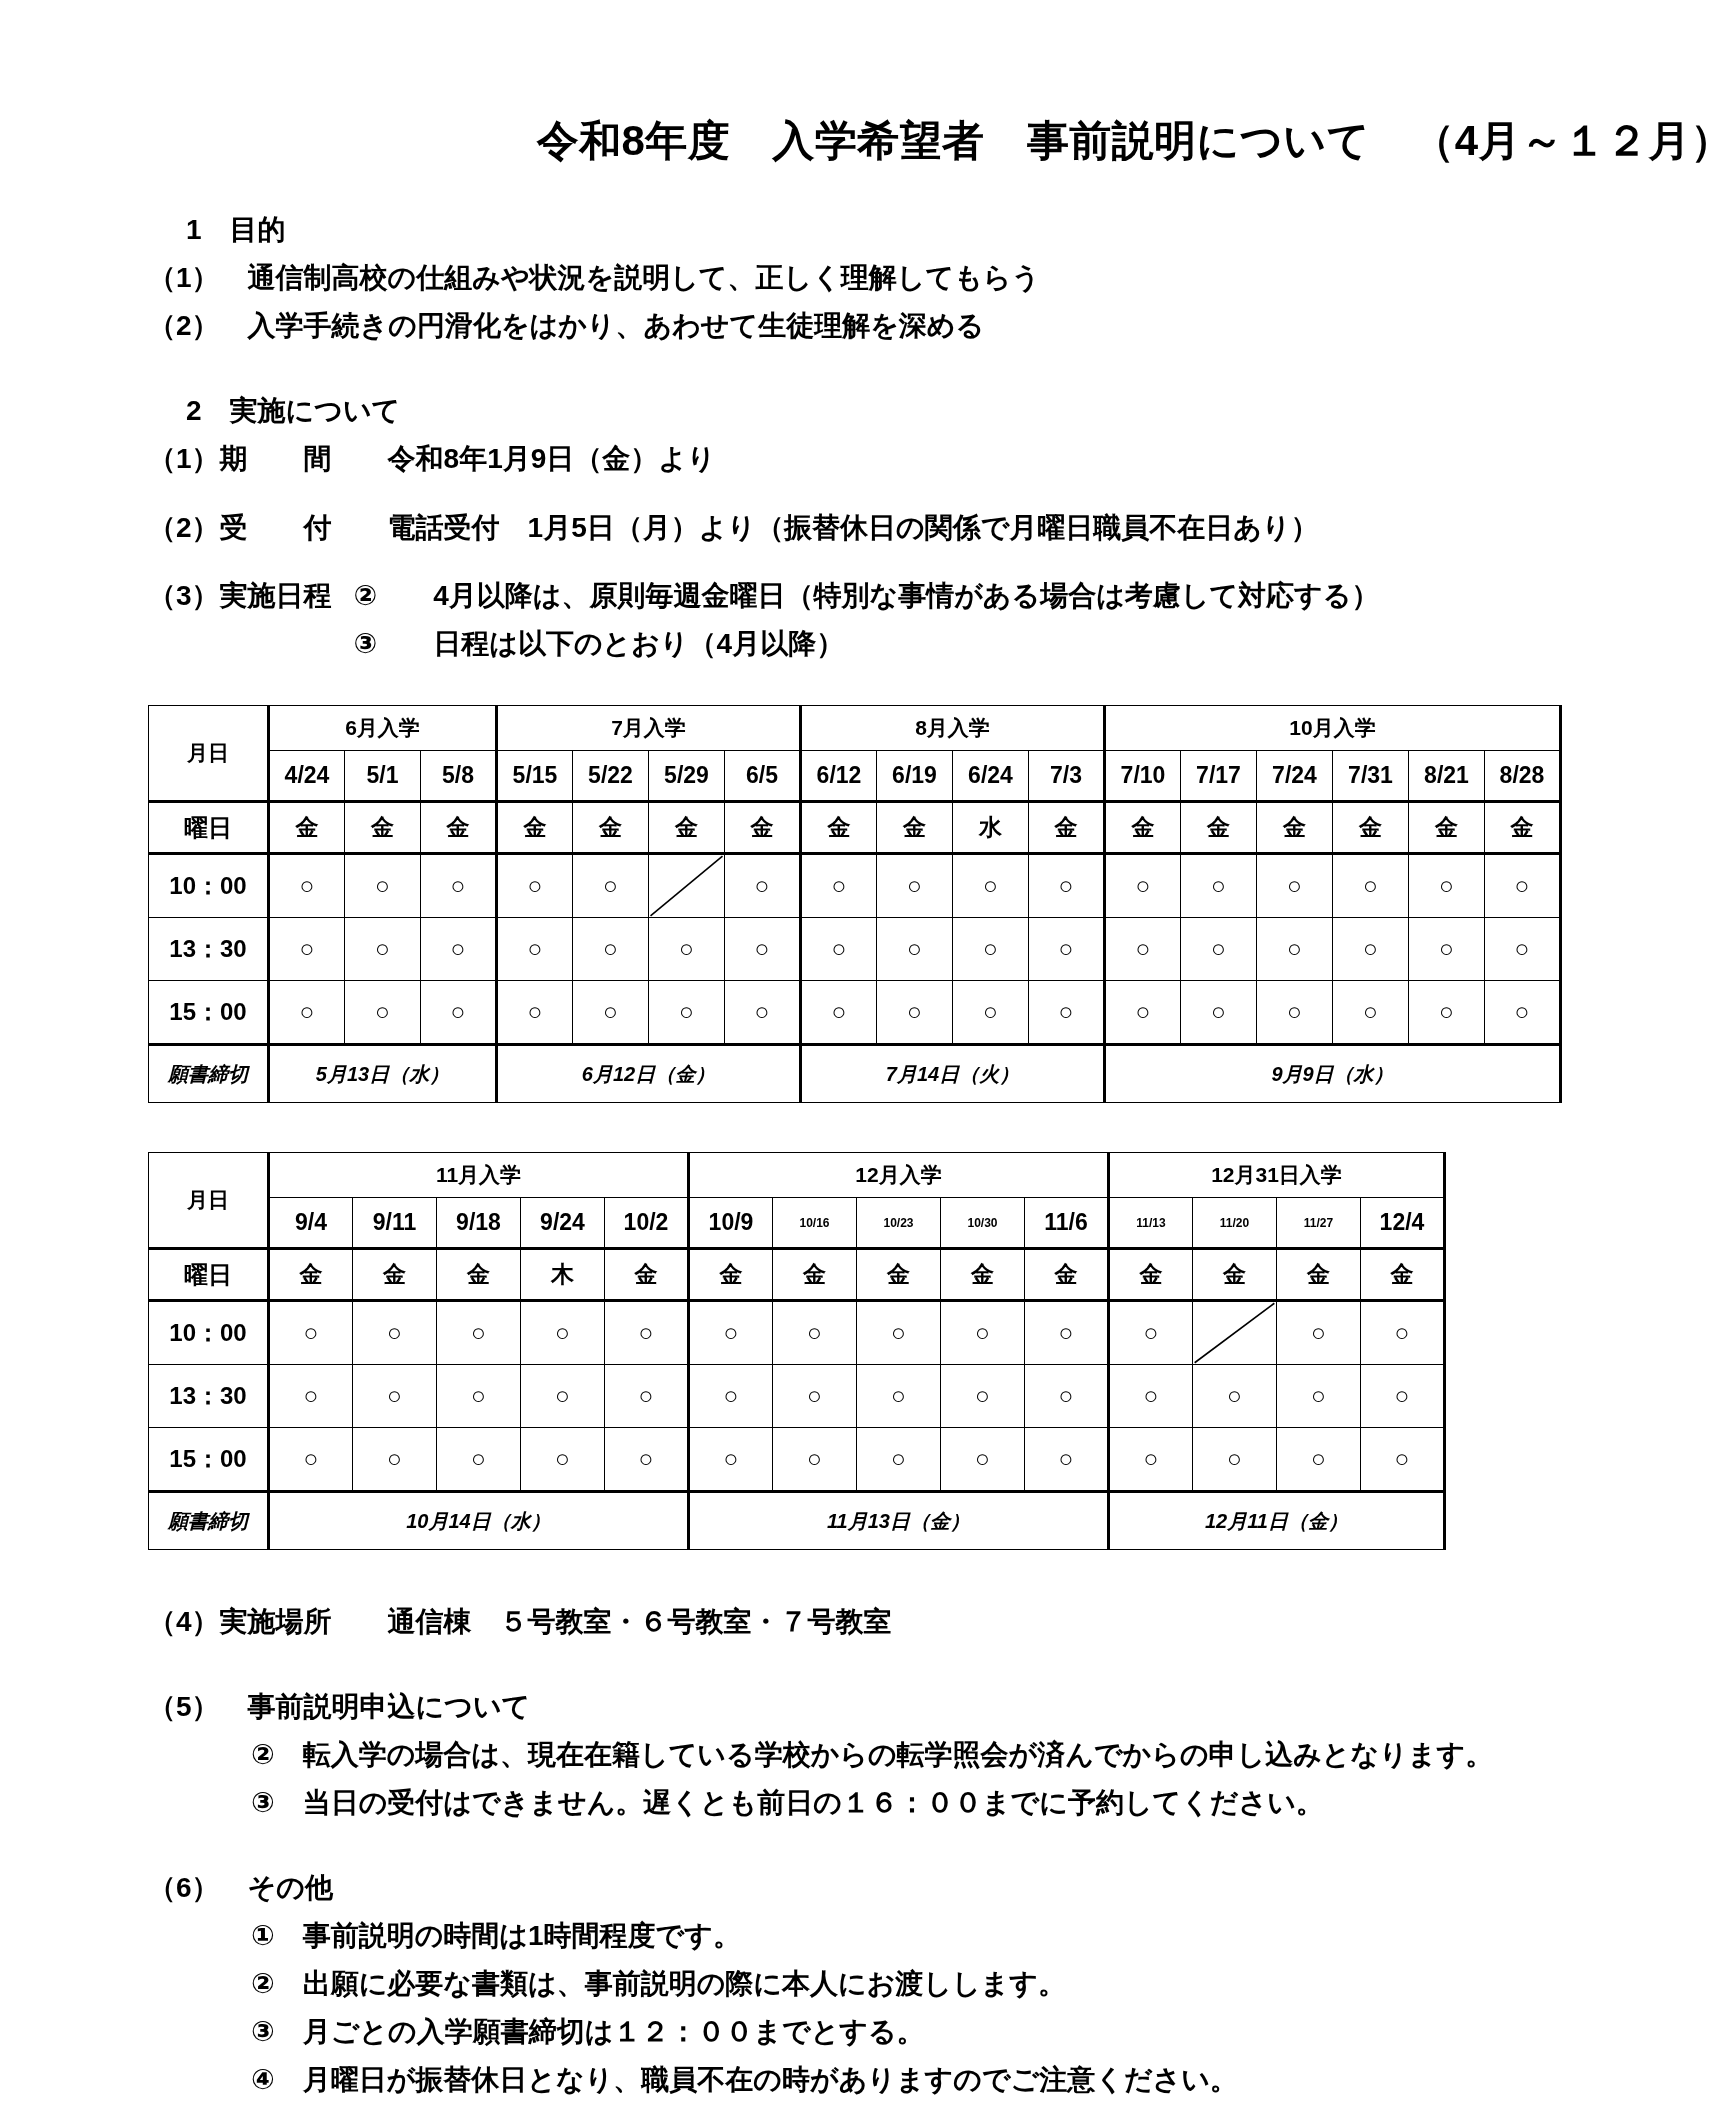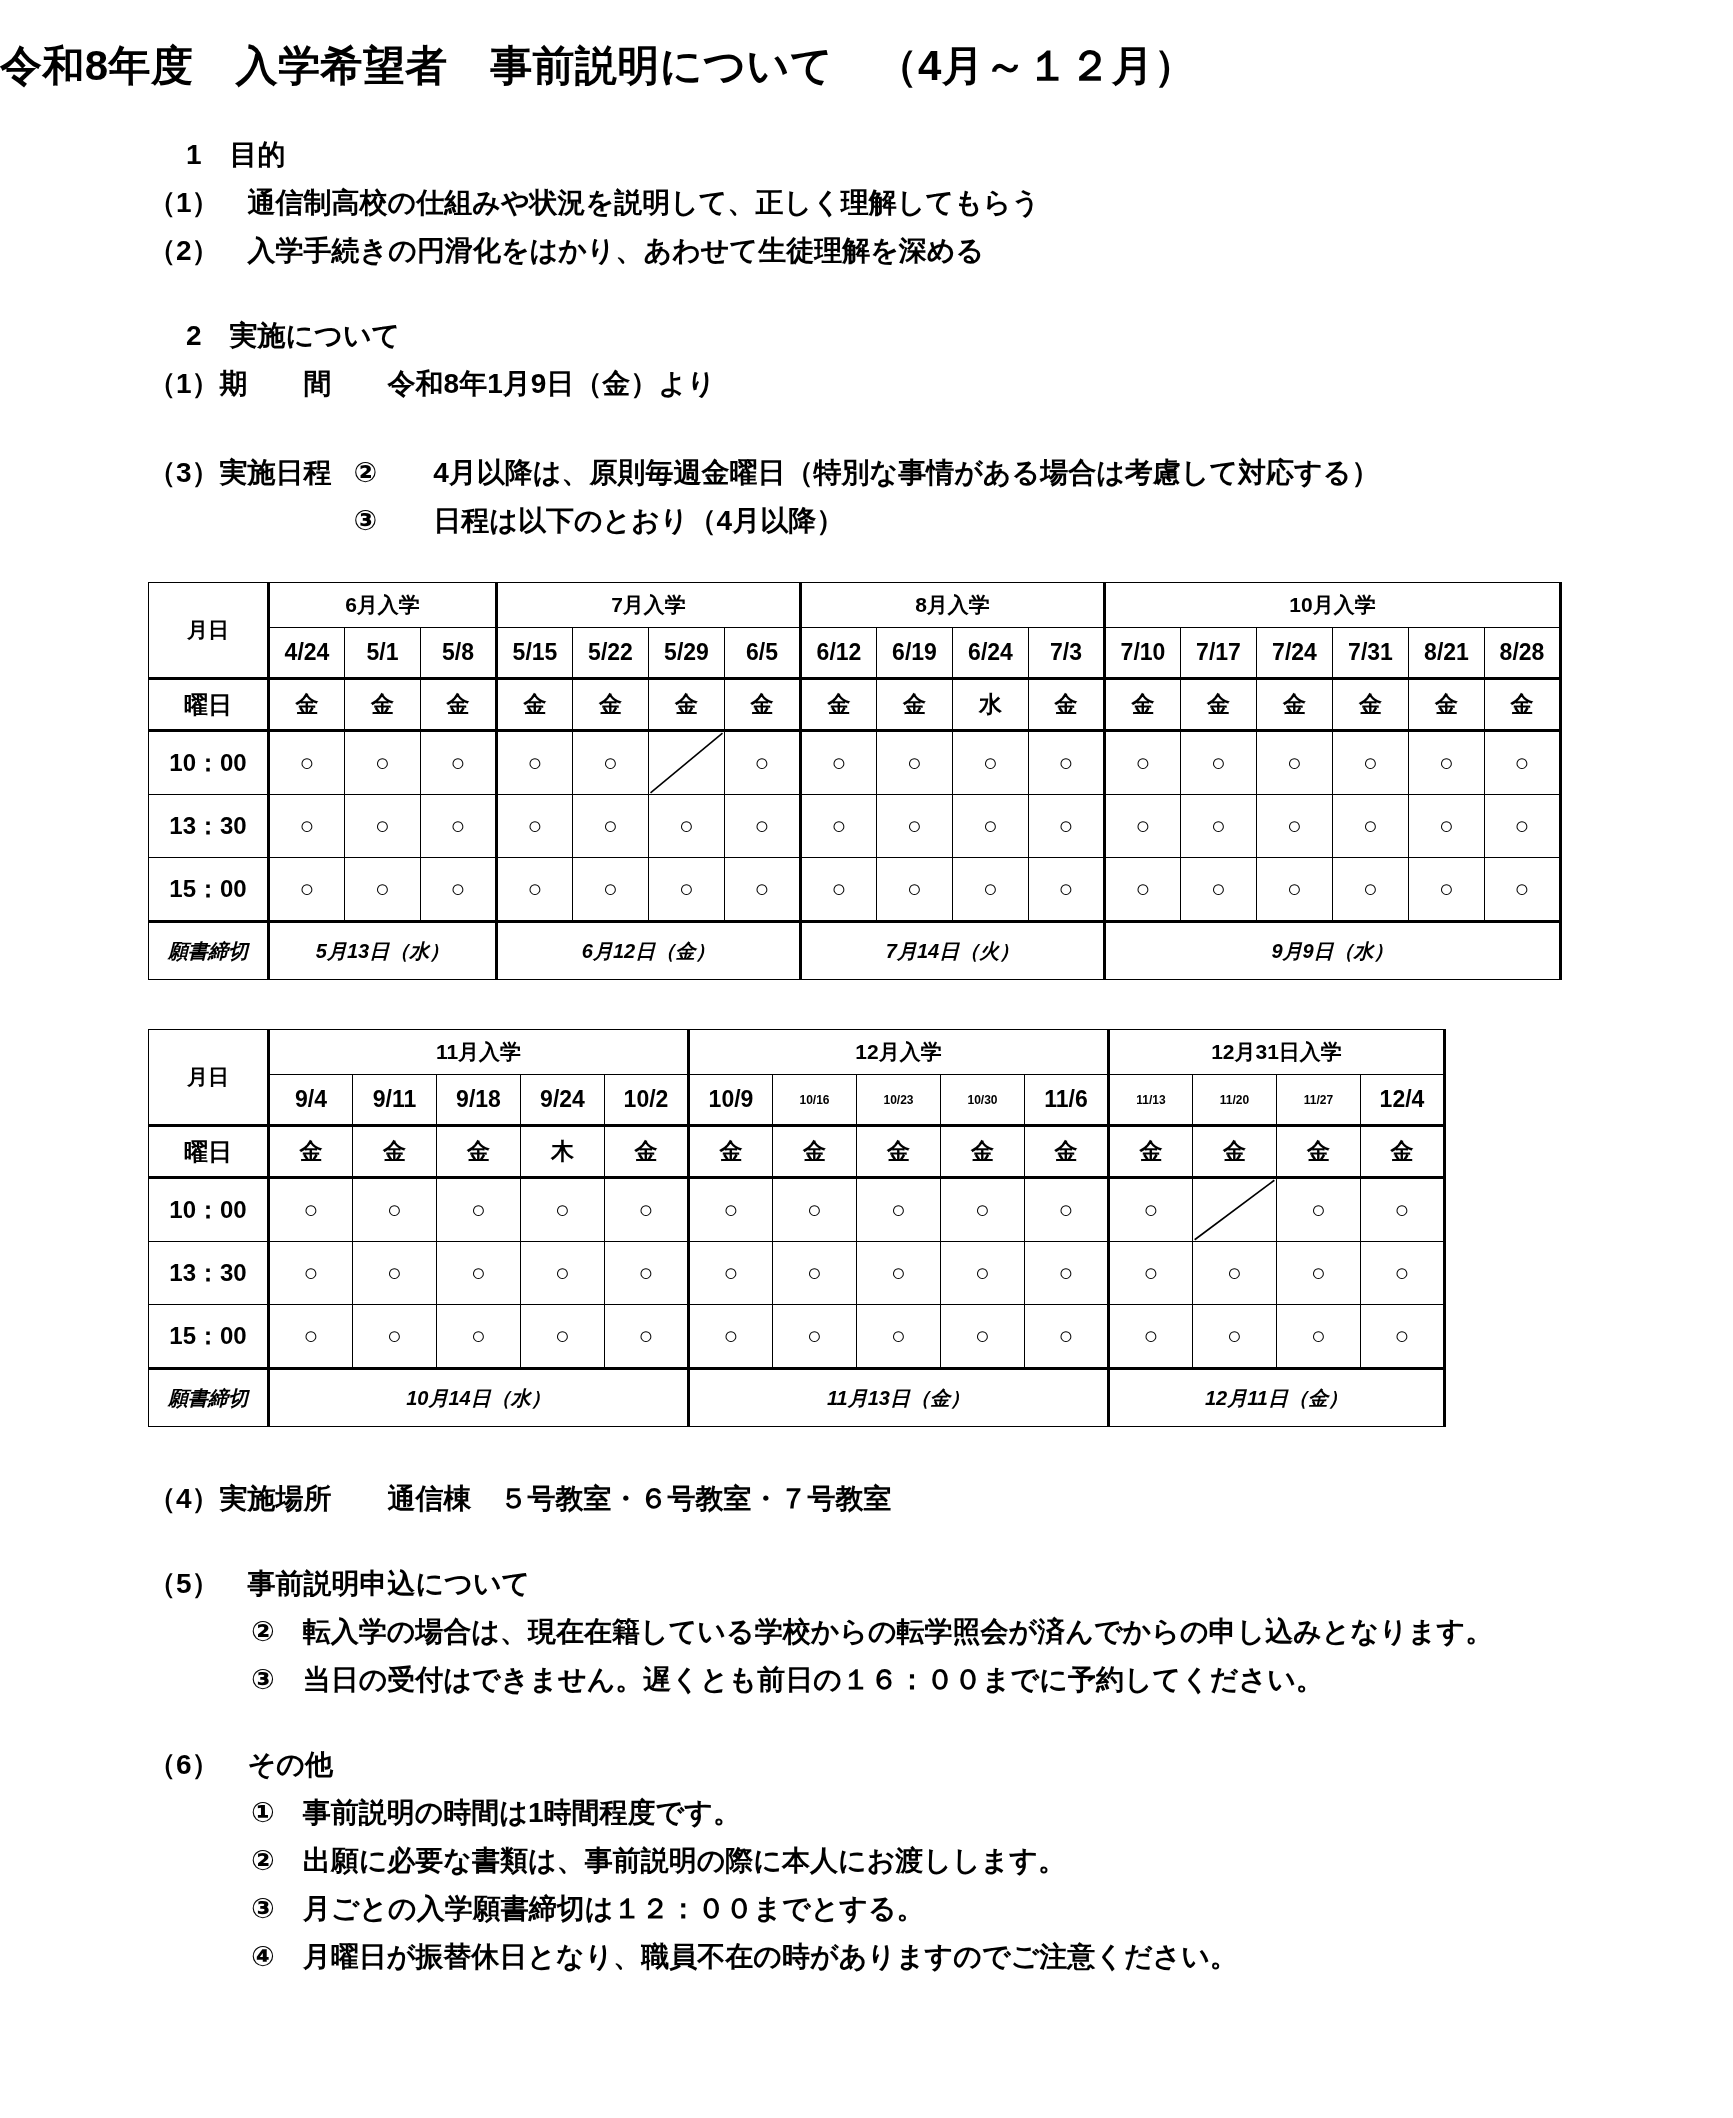--- a/index.html
+++ b/index.html
@@ -17,25 +17,25 @@
   .page {
     position: relative;
     width: 1733px;
     height: 2119px;
     box-sizing: border-box;
     padding: 0;
   }
 
   
   .doc-title {
-    text-align: left;
+    text-align: right;
     font-size: 42px;
     font-weight: bold;
     letter-spacing: 0.4px;
-    padding-top: 38px;
+    padding-top: 113px;
     white-space: pre;
   }
 
   
   .body-block {
     padding-left: 148px;
     padding-right: 95px;
   }
   .line {
     font-size: 28px;
@@ -113,20 +113,21 @@
   <div class="body-block">
     <div class="line heading">1　目的</div>
     <div class="line">（1）　通信制高校の仕組みや状況を説明して、正しく理解してもらう</div>
     <div class="line">（2）　入学手続きの円滑化をはかり、あわせて生徒理解を深める</div>
 
     <div class="gap-md"></div>
 
     <div class="line heading">2　実施について</div>
     <div class="line">（1）期　　間　　令和8年1月9日（金）より</div>
     <div class="gap-sm"></div>
+    <div class="line">（2）受　　付　　電話受付　1月5日（月）より（振替休日の関係で月曜日職員不在日あり）</div>
     <div class="gap-sm"></div>
     <div class="line" style="display:inline-block; vertical-align:top;">（3）実施日程</div><div style="display:inline-block; vertical-align:top; padding-left:22px;">
       <div class="line">②　　4月以降は、原則毎週金曜日（特別な事情がある場合は考慮して対応する）</div>
       <div class="line">③　　日程は以下のとおり（4月以降）</div>
     </div>
   </div>
 
   <div class="gap-md"></div>
 
   <div class="table-wrap">

